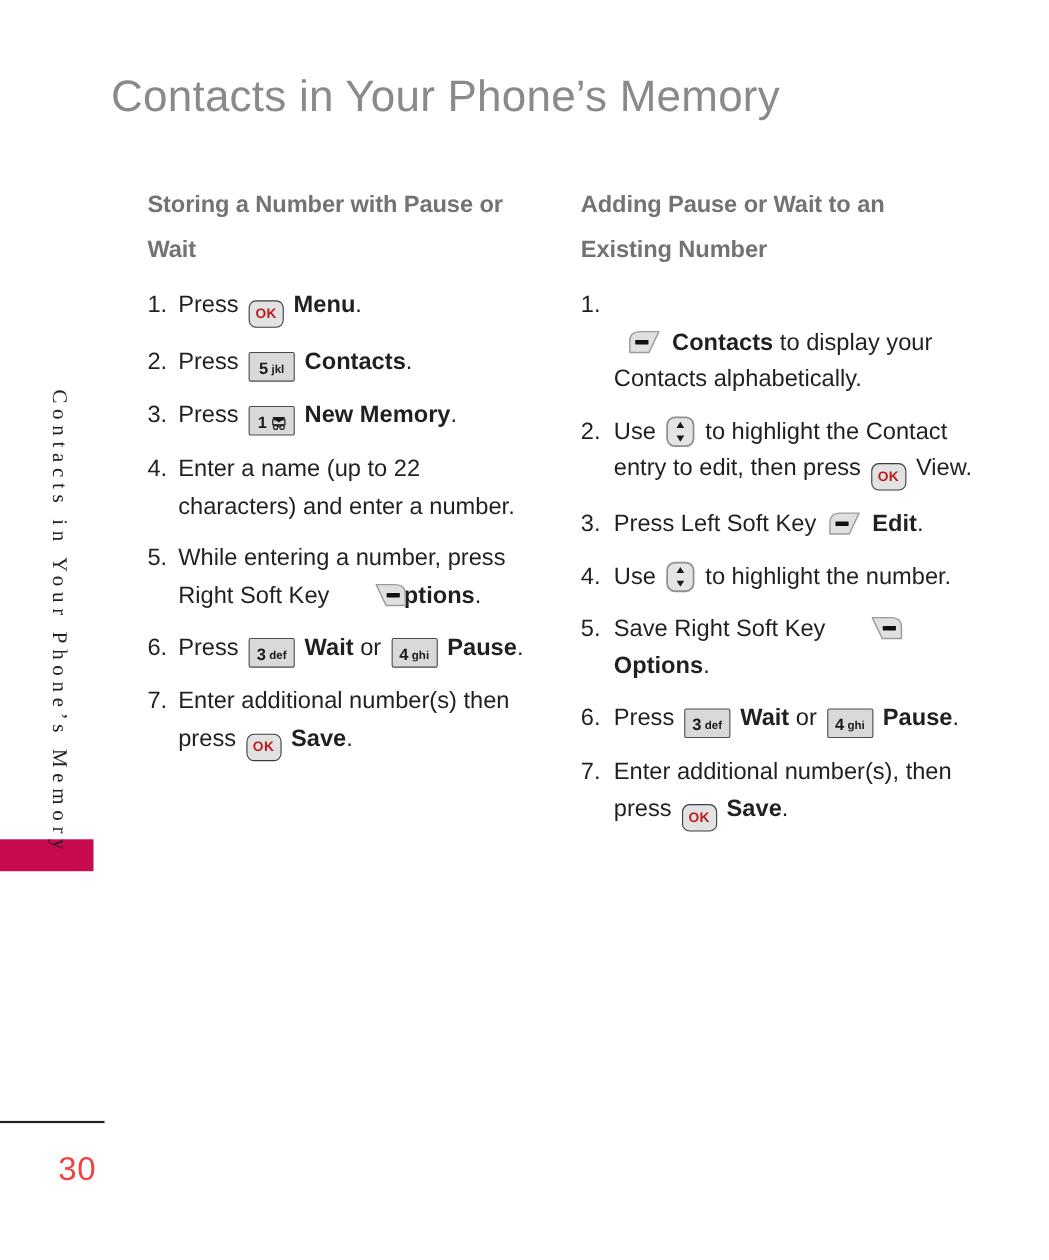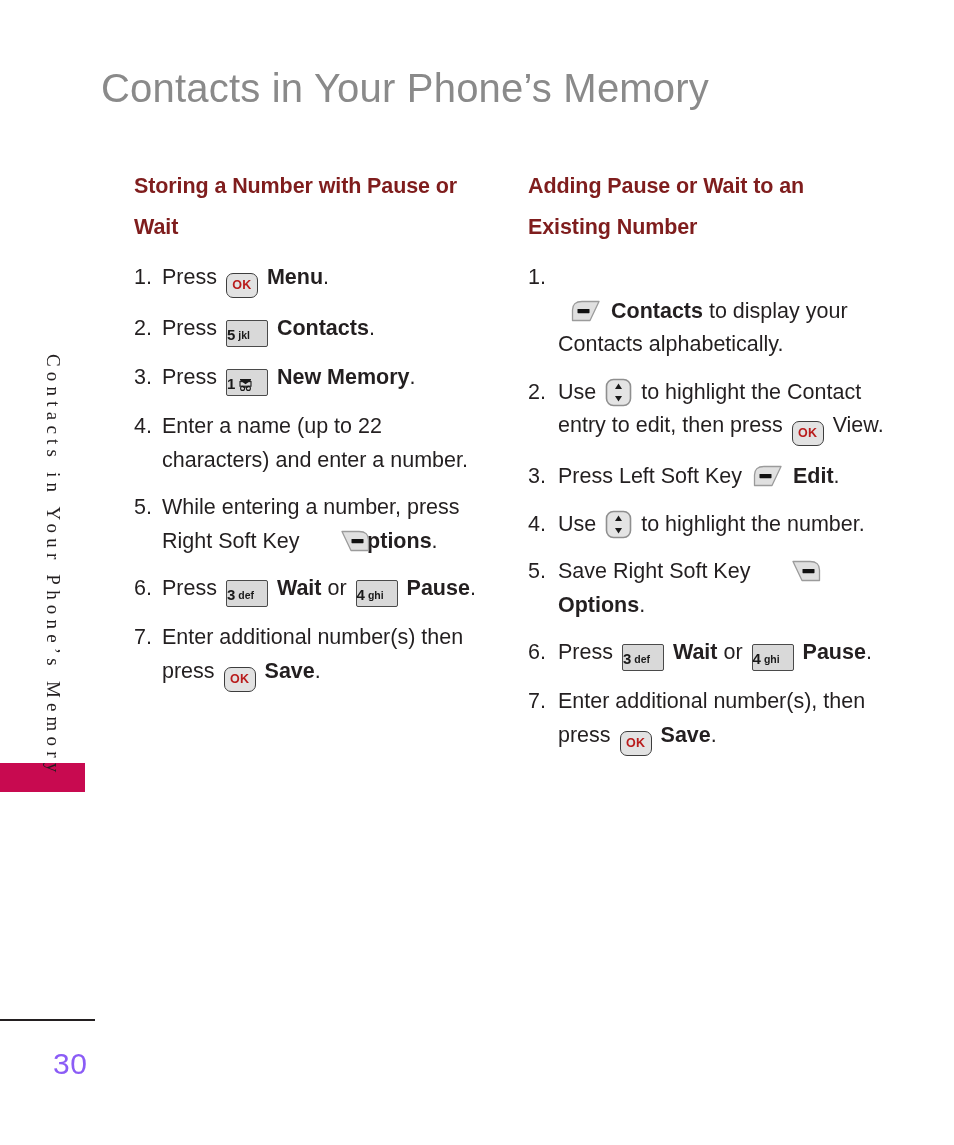--- a/index.html
+++ b/index.html
@@ -59,39 +59,39 @@
     top: 1019px;
     width: 95px;
     height: 2px;
     background: #231f20;
   }
   .page-number {
     position: absolute;
     left: 53px;
     top: 1047px;
     font-size: 30px;
-    color: #8b5cf6;
+    color: #ef4444;
     letter-spacing: 0.5px;
   }
 
   
   .column {
     position: absolute;
     top: 166px;
     width: 360px;
   }
   .col-left  { left: 134px; }
   .col-right { left: 528px; }
 
   .sec-heading {
     font-size: 21.5px;
     font-weight: bold;
     line-height: 41px;
     margin: 0 0 13px 0;
-    color: #7f1d1d;
+    color: #737373;
     letter-spacing: -0.1px;
   }
 
   ol.steps {
     list-style: none;
     margin: 0;
     padding: 0;
   }
   ol.steps > li {
     position: relative;
@@ -122,21 +122,21 @@
 
   
   .key-pad {
     width: 40px;
     height: 25px;
     background: #d9d9d9;
     border: 1.5px solid #4a4a4a;
     border-radius: 2px;
     margin: 0 3px;
     line-height: 25px;
-    text-align: left;
+    text-align: center;
     white-space: nowrap;
   }
   .key-pad .digit {
     font-size: 15px;
     font-weight: bold;
     color: #1a1a1a;
     vertical-align: 0px;
   }
   .key-pad .letters {
     font-size: 10.5px;

